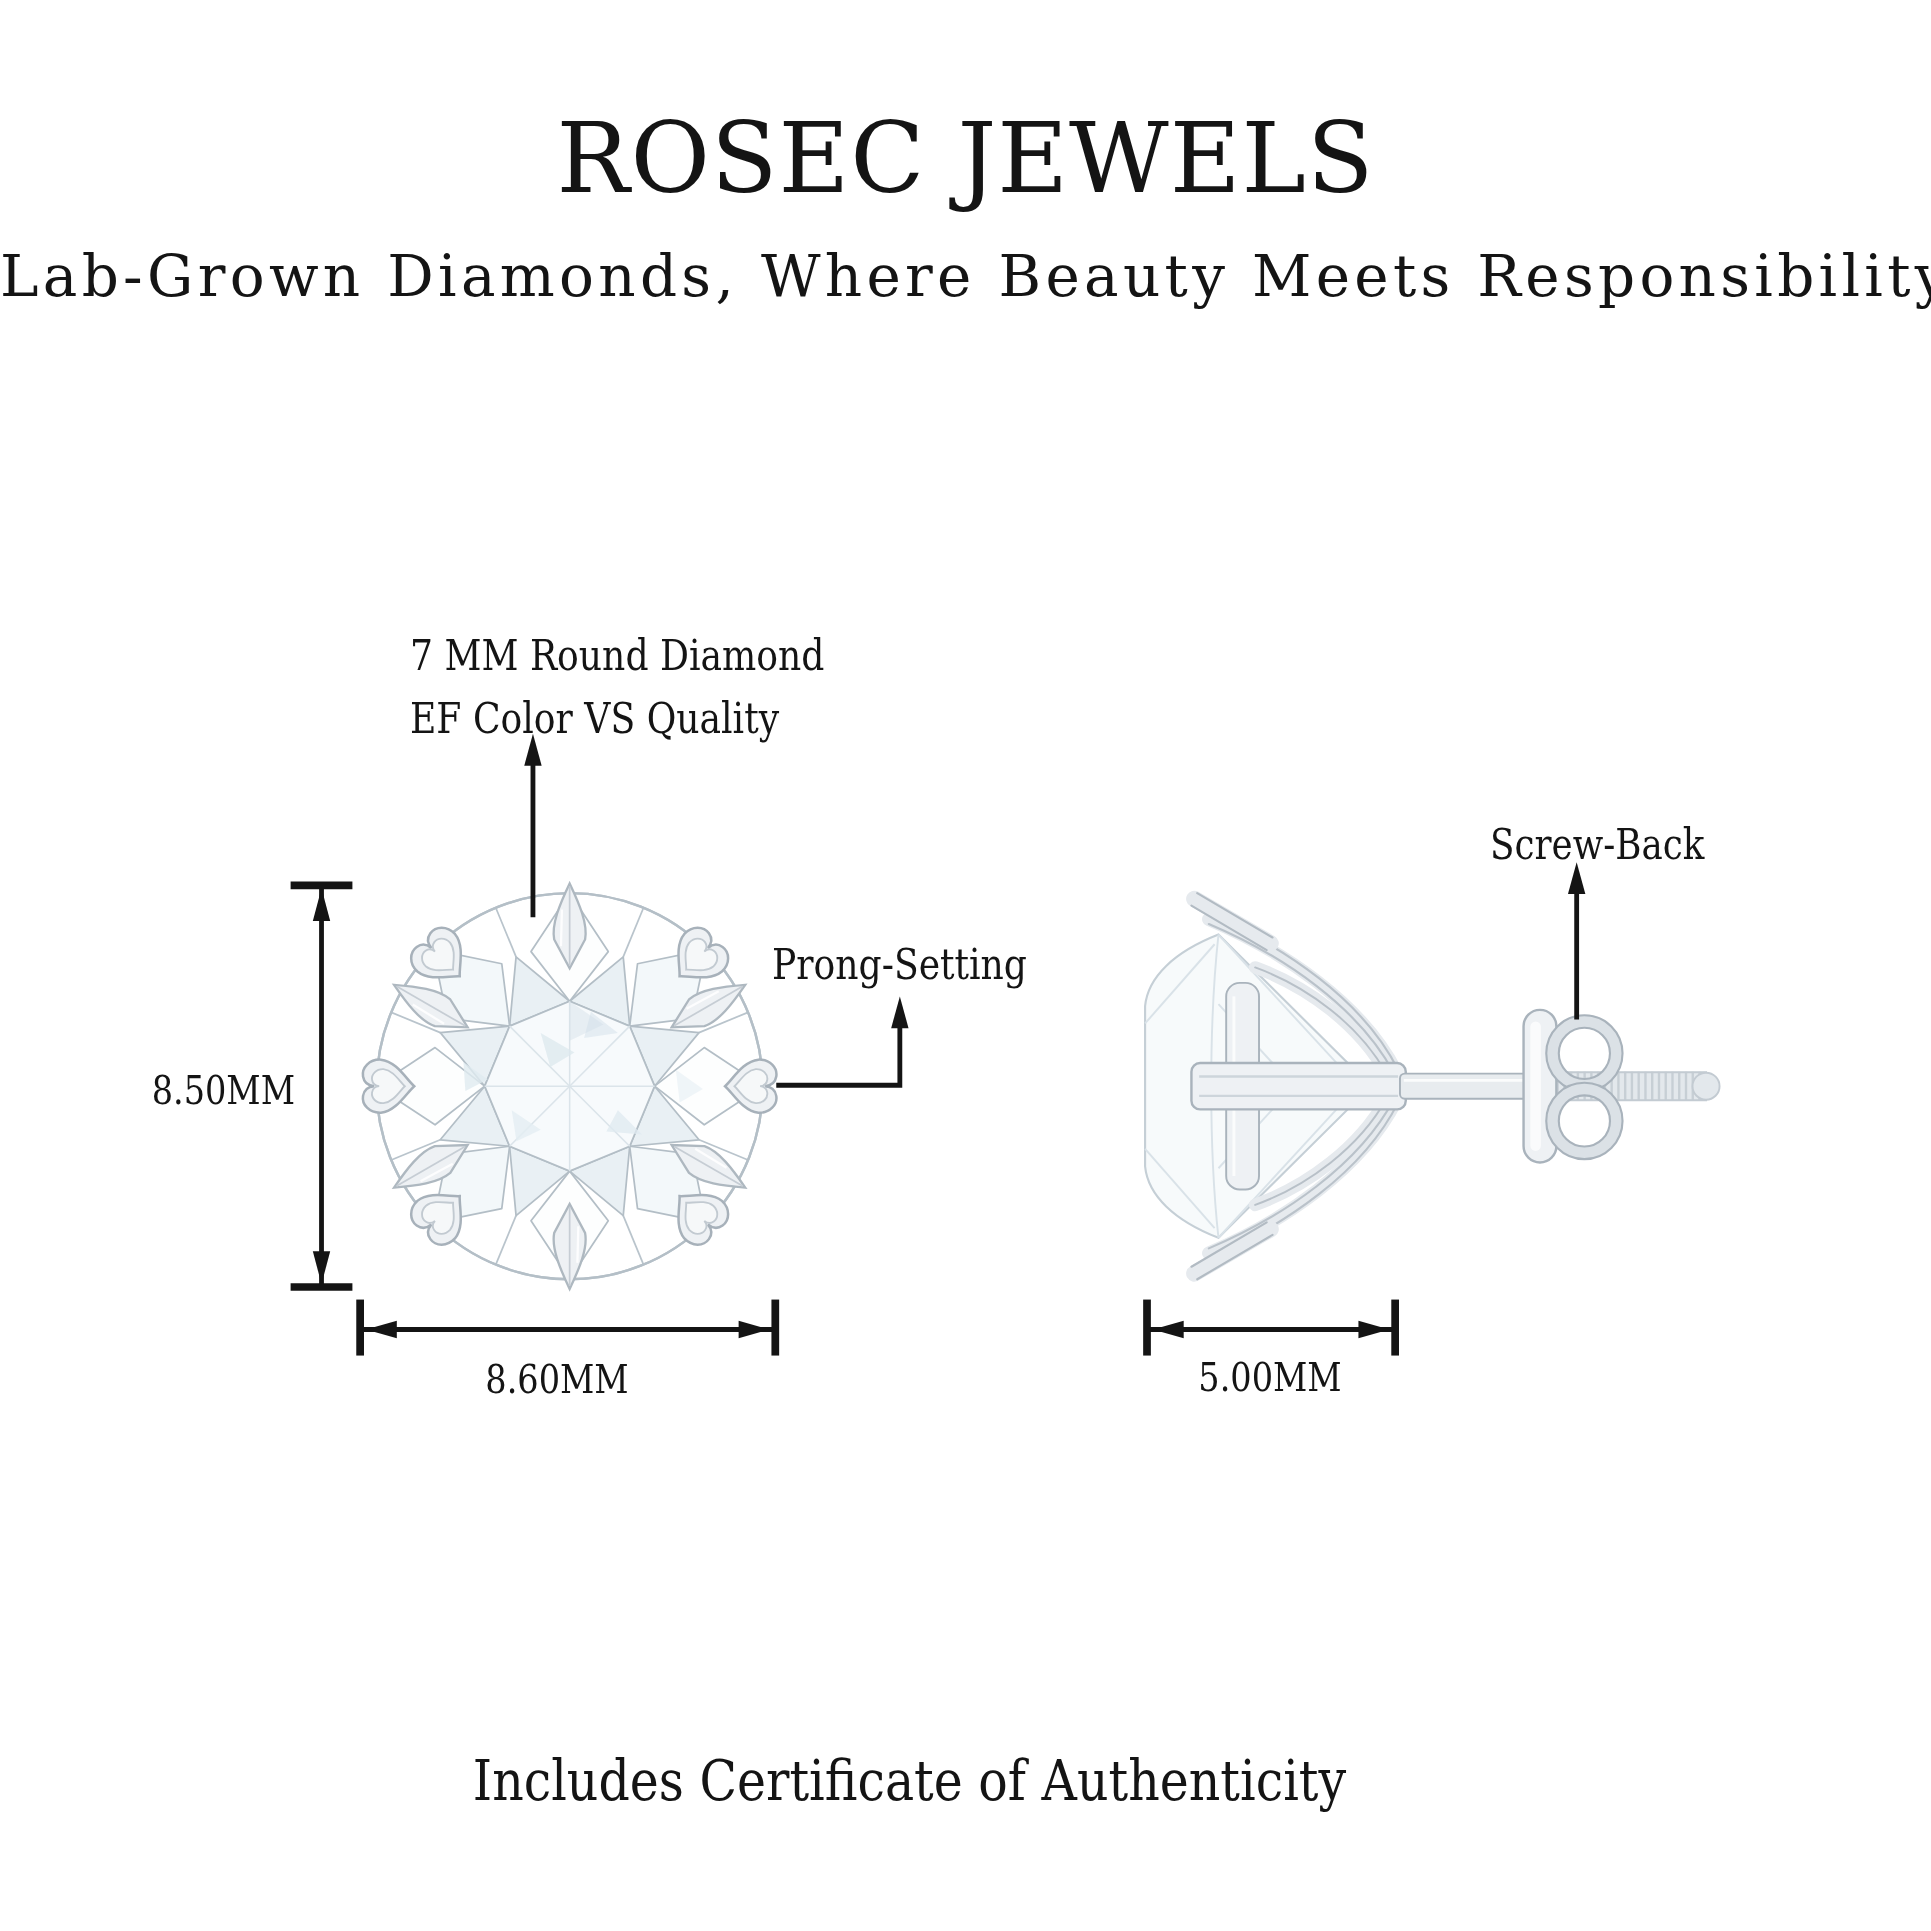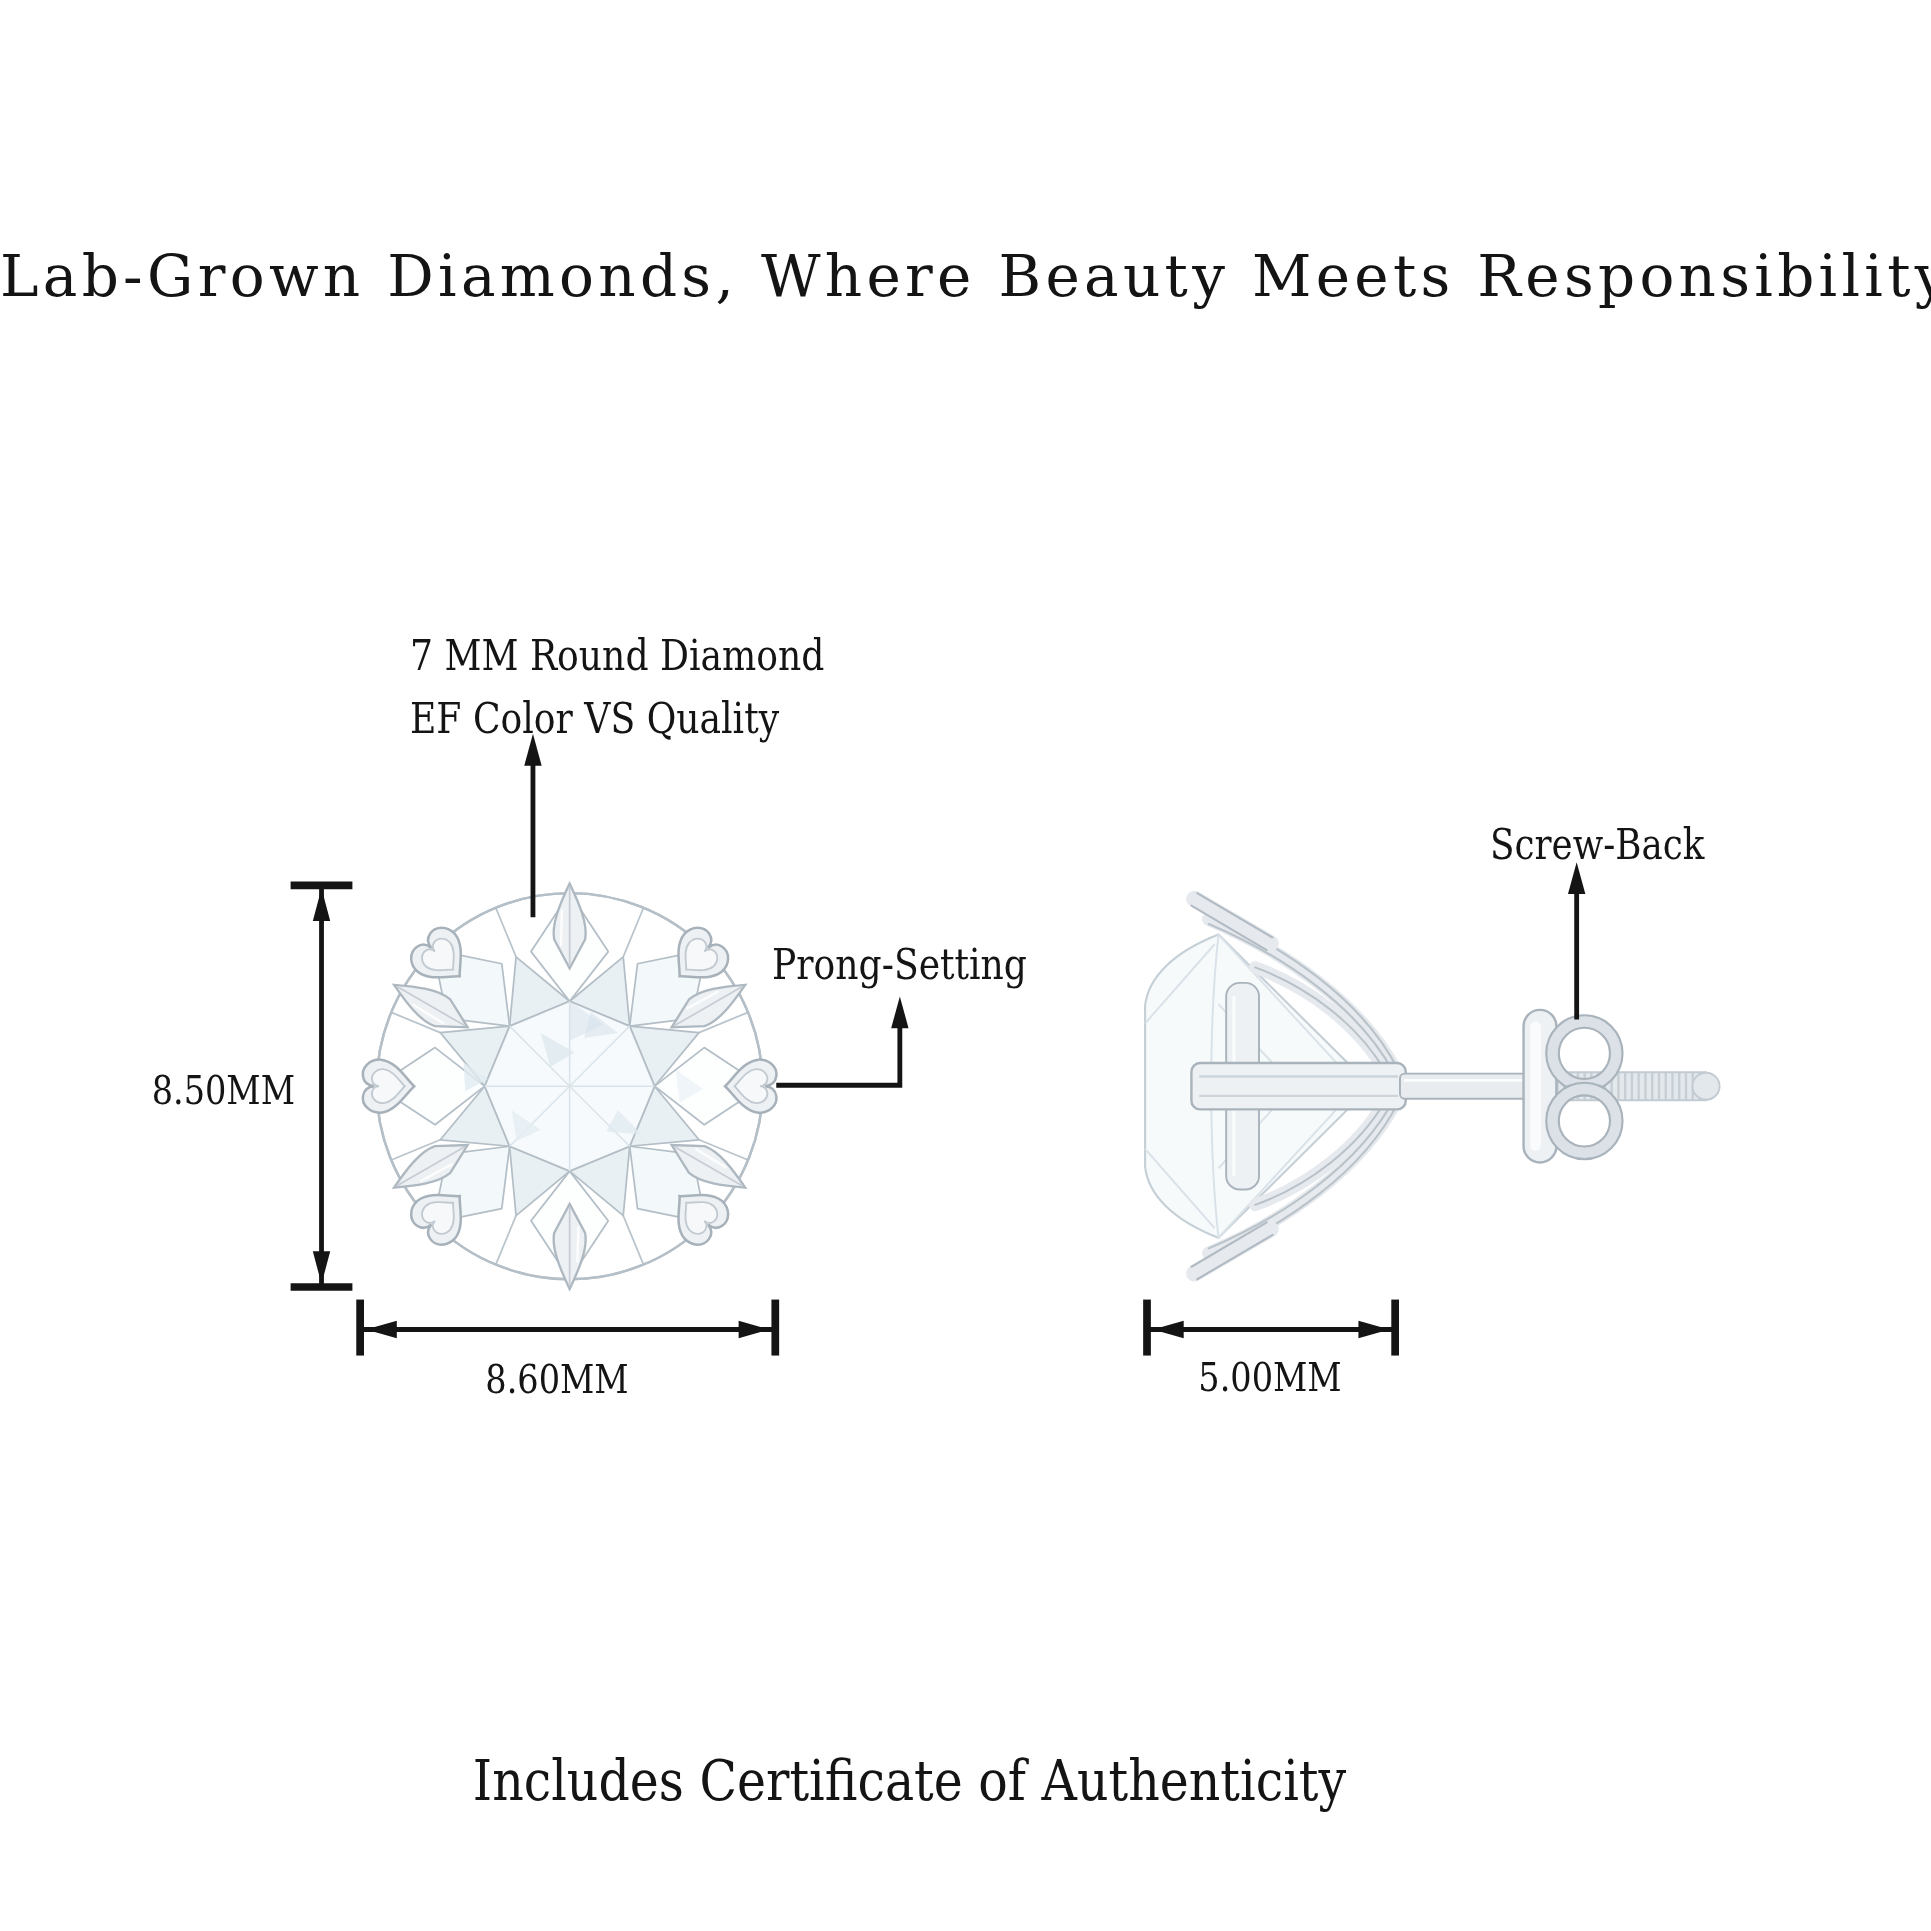--- a/index.html
+++ b/index.html
@@ -32,20 +32,21 @@
     left:330px;top:1753px;width:1159px;text-align:center;font-size:56px;
     transform:scaleX(.875);transform-origin:50% 50%;
   }
   svg.diagram{position:absolute;left:0;top:0;}
 </style>
 </head>
 <body>
 
 <div class="stage">
 
+  <div class="txt brand-title">ROSEC JEWELS</div>
   <div class="txt brand-tagline">Lab-Grown Diamonds, Where Beauty Meets Responsibility</div>
 
   <svg class="diagram" width="1931" height="1931" viewBox="0 0 2000 2000">
     <defs>
 
       <g id="heartOrn">
         <path transform="translate(590,937)" d="M0,27 C-7,19 -26,8.5 -27.5,-7.5 C-28,-19.5 -19,-27.5 -10,-26 C-4,-25 -0.5,-20.5 0,-14.5 C0.5,-20.5 4,-25 10,-26 C19,-27.5 28,-19.5 27.5,-7.5 C26,8.5 7,19 0,27 Z" fill="#eef1f4" stroke="#a7b1ba" stroke-width="2.6"></path>
         <path transform="translate(590,937) scale(0.64)" d="M0,27 C-7,19 -26,8.5 -27.5,-7.5 C-28,-19.5 -19,-27.5 -10,-26 C-4,-25 -0.5,-20.5 0,-14.5 C0.5,-20.5 4,-25 10,-26 C19,-27.5 28,-19.5 27.5,-7.5 C26,8.5 7,19 0,27 Z" fill="#f6f8f9" stroke="#c2cad1" stroke-width="3"></path>
       </g>
 

